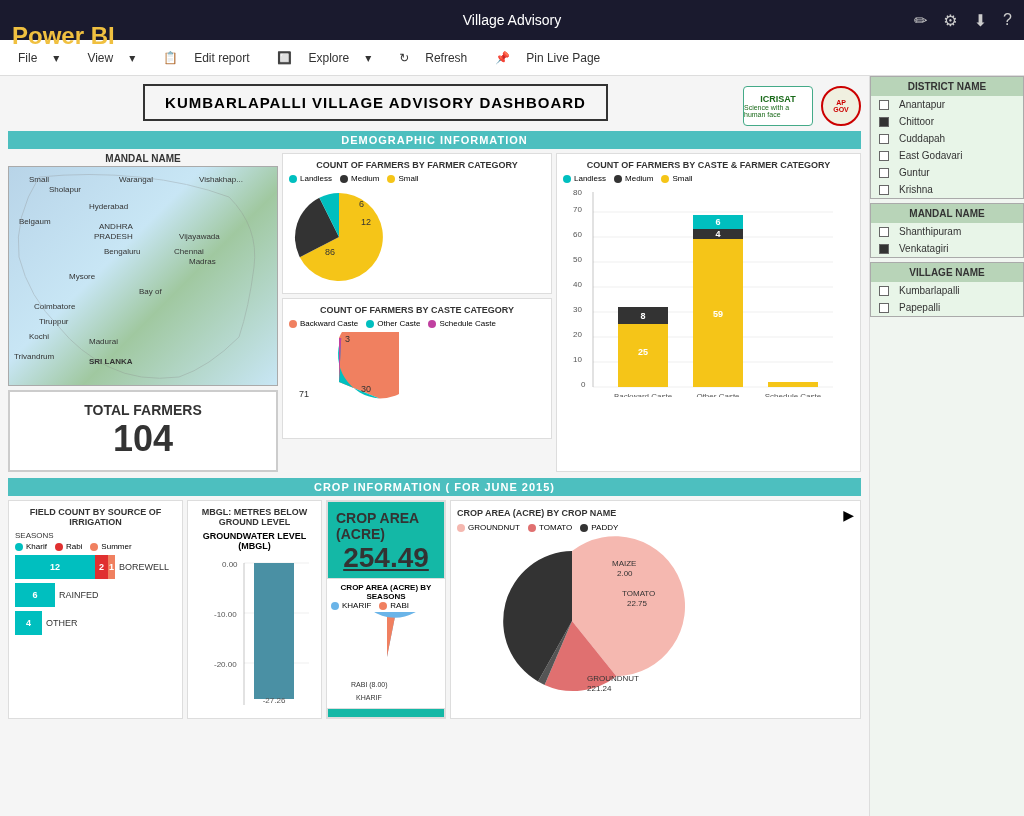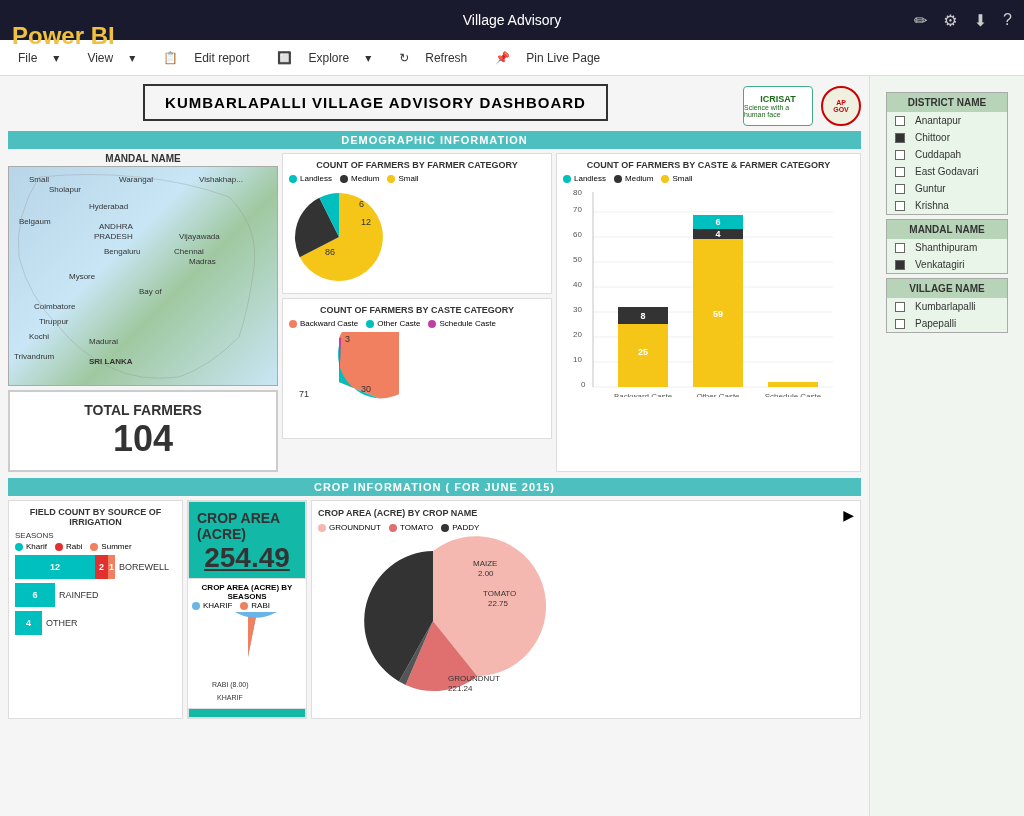--- a/index.html
+++ b/index.html
@@ -12,21 +12,21 @@
     .toolbar { background: white; height: 36px; display: flex; align-items: center; padding: 0 12px; gap: 16px; border-bottom: 1px solid #ddd; font-size: 12px; color: #333; }
     .toolbar-item { display: flex; align-items: center; gap: 16px; cursor: pointer; padding: 4px 6px; border-radius: 3px; }
 
     
     .main-content { display: flex; height: calc(816px - 76px); }
 
     
     .dashboard { flex: 1; background: #f5f5f5; padding: 8px; overflow: hidden; }
 
     
-    .right-sidebar { width: 155px; background: #f0f5f0; border-left: 1px solid #ddd; padding: 16px; }
+    .right-sidebar { width: 155px; background: #f0f5f0; border-left: 1px solid #ddd; padding: 0; }
 
     
     .dashboard-title-box { border: 2px solid #333; text-align: center; padding: 8px 20px; font-size: 15px; font-weight: bold; letter-spacing: 1px; display: inline-block; margin-bottom: 6px; }
 
     .dashboard-header { display: flex; align-items: center; justify-content: space-between; margin-bottom: 4px; }
     .logo-area { display: flex; gap: 8px; align-items: center; }
 
     
     .section-header { background: #4dbfbf; color: white; text-align: center; padding: 3px; font-size: 11px; font-weight: bold; letter-spacing: 1px; margin-bottom: 4px; }
 
@@ -349,20 +349,36 @@
             <div class="bar-h-fill" style="background:#00bfbf;width:40px;">6</div>
             <span class="bar-h-label">RAINFED</span>
           </div>
 
           <div class="bar-h">
             <div class="bar-h-fill" style="background:#00bfbf;width:27px;">4</div>
             <span class="bar-h-label">OTHER</span>
           </div>
         </div>
 
+        <div class="groundwater-chart" style="width:135px;">
+          <div class="chart-title">MBGL: METRES BELOW GROUND LEVEL</div>
+          <div style="font-size:9px;font-weight:bold;text-align:center;margin-bottom:4px;">GROUNDWATER LEVEL (MBGL)</div>
+          <svg width="120" height="155" viewBox="0 0 120 155">
+            <text x="28" y="12" font-size="8" fill="#555">0.00</text>
+            <text x="20" y="62" font-size="8" fill="#555">-10.00</text>
+            <text x="20" y="112" font-size="8" fill="#555">-20.00</text>
+            <line x1="50" y1="8" x2="115" y2="8" stroke="#ddd" stroke-width="0.5"></line>
+            <line x1="50" y1="58" x2="115" y2="58" stroke="#ddd" stroke-width="0.5"></line>
+            <line x1="50" y1="108" x2="115" y2="108" stroke="#ddd" stroke-width="0.5"></line>
+
+            <rect x="60" y="8" width="40" height="136" fill="#4a90a4"></rect>
+            <text x="80" y="148" font-size="8" fill="#555" text-anchor="middle">-27.26</text>
+            <line x1="50" y1="8" x2="50" y2="150" stroke="#888" stroke-width="0.5"></line>
+          </svg>
+        </div>
 
         <div class="crop-area-card" style="width:120px;min-height:80px;">
           <div class="crop-area-label">CROP AREA (ACRE)</div>
           <div class="crop-area-value">254.49</div>
 
           <div style="border:1px solid #ddd;background:white;padding:4px;width:120px;margin-top:4px;">
             <div style="font-size:8px;font-weight:bold;text-align:center;">CROP AREA (ACRE) BY SEASONS</div>
             <div class="chart-legend" style="margin-bottom:2px;">
               <div class="legend-item">
                 <div class="legend-dot" style="background:#6ab4e8;"></div>

